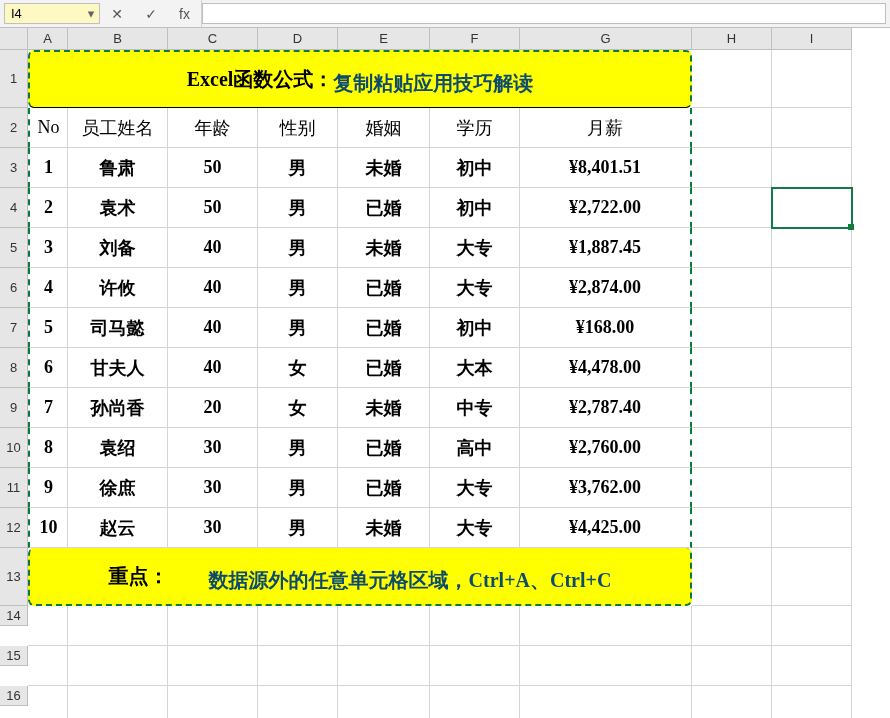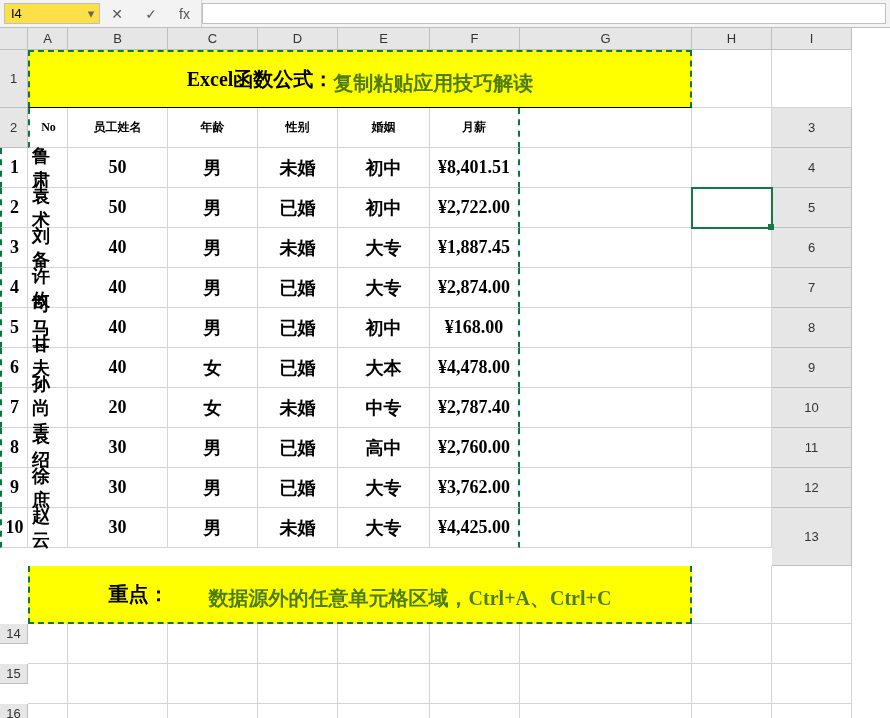--- a/index.html
+++ b/index.html
@@ -16,21 +16,21 @@
   
   .formula-bar {
     display: flex;
     align-items: stretch;
     height: 28px;
     border-bottom: 1px solid #bfbfbf;
     background: #f3f3f3;
   }
   .name-box {
     width: 96px;
-    background: #fde047;
+    background: #fef9c3;
     border: 1px solid #bfbfbf;
     margin: 3px 0 3px 4px;
     display: flex; align-items: center;
     padding: 0 6px;
     position: relative;
     font-family: Arial, sans-serif;
     font-size: 13px;
   }
   .name-box .dd {
     position: absolute; right: 0; top: 0; bottom: 0;
@@ -94,23 +94,24 @@
   .merged-title {
     grid-column: 2 / 9;
     background: #ffff00;
     font-size: 20px;
     font-weight: bold;
     font-family: "SimSun", serif;
     display: flex; align-items: center; justify-content: center;
     height: 58px;
     border-right: 1px solid #000;
     border-bottom: 1px solid #000;
+    border-radius: 6px;
   }
   .merged-title .t1 { color: #000; }
-  .merged-title .t2 { color: #4d7c0f; margin-top: 8px; }
+  .merged-title .t2 { color: #0c4a6e; margin-top: 8px; }
 
   
   .ants-top    { border-top: 2px dashed #0a7a3a; }
   .ants-left   { border-left: 2px dashed #0a7a3a; }
   .ants-right  { border-right: 2px dashed #0a7a3a !important; }
   .ants-bottom { border-bottom: 2px dashed #0a7a3a !important; gap: 40px; }
 
   
   .active-cell {
     outline: 2px solid #107c41;
@@ -125,21 +126,21 @@
   }
 
   
   .plain {
     background:#fff;
     border-right:1px solid #d4d4d4;
     border-bottom:1px solid #d4d4d4;
   }
 
   
-  .hdrtxt { font-weight: bold; font-size: 12px; }
+  .hdrtxt { font-weight: normal; font-size: 18px; }
 
 </style>
 </head>
 <body>
 
 <div class="formula-bar">
   <div class="name-box">
     <span>I4</span>
     <span class="dd">▾</span>
   </div>
@@ -177,20 +178,21 @@
   </div>
   <div class="cell plain blank r1" style="height:58px"></div>
   <div class="cell plain blank r1" style="height:58px"></div>
 
   <div class="rhdr" style="height:40px">2</div>
   <div class="cell hdrtxt tbl firstcol ants-left">No</div>
   <div class="cell hdrtxt tbl">员工姓名</div>
   <div class="cell hdrtxt tbl">年龄</div>
   <div class="cell hdrtxt tbl">性别</div>
   <div class="cell hdrtxt tbl">婚姻</div>
+  <div class="cell hdrtxt tbl">学历</div>
   <div class="cell hdrtxt tbl ants-right">月薪</div>
   <div class="cell plain blank"></div>
   <div class="cell plain blank"></div>
 
   <div class="rhdr" style="height:40px">3</div>
   <div class="cell tbl firstcol ants-left">1</div>
   <div class="cell tbl">鲁肃</div>
   <div class="cell tbl">50</div>
   <div class="cell tbl">男</div>
   <div class="cell tbl">未婚</div>

